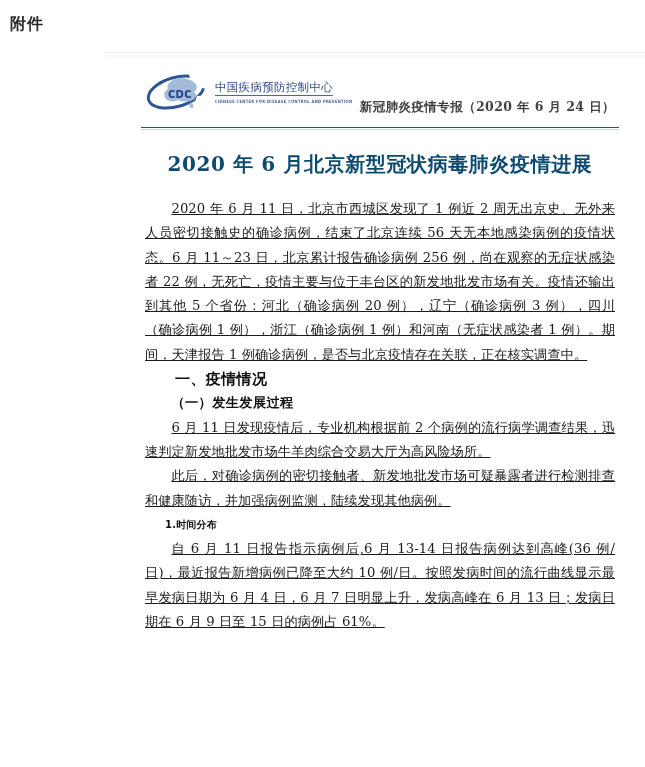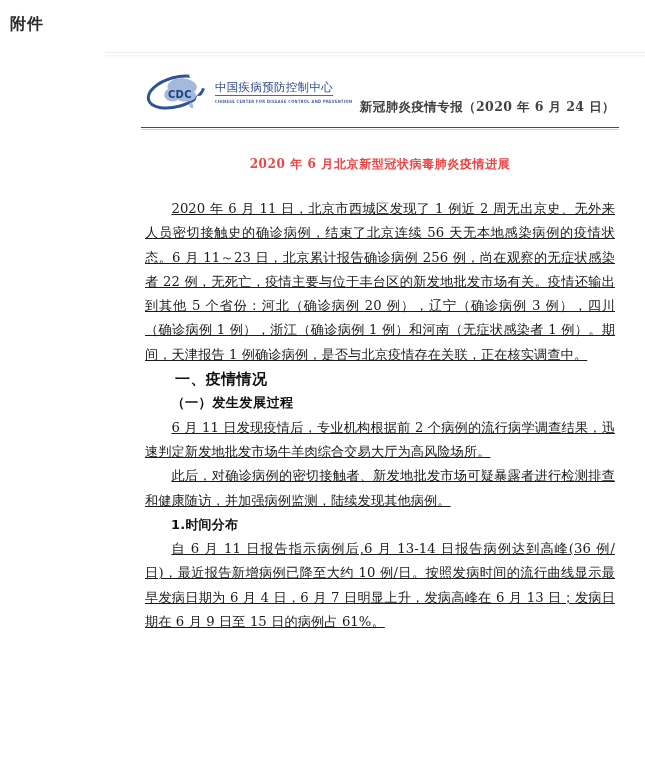--- a/index.html
+++ b/index.html
@@ -135,23 +135,23 @@
   #doc-body {
     position: absolute;
     left: 40px;
     top: 100px;
     width: 470px;
   }
 
   #doc-title {
     text-align: center;
     font-family: "DejaVu Serif", "Liberation Serif", serif;
-    font-size: 12px;
-    font-weight: 700;
-    color: #ef4444;
+    font-size: 20px;
+    font-weight: 700;
+    color: #0c4a6e;
     letter-spacing: 0.6px;
     margin: 0 0 22px 0;
     line-height: 22px;
   }
 
   .para {
     font-family: "DejaVu Serif", "Liberation Serif", serif;
     font-size: 13.2px;
     line-height: 24.3px;
     color: #1b1b1b;
@@ -178,21 +178,21 @@
     font-size: 13.2px;
     font-weight: 700;
     line-height: 24.3px;
     color: #101010;
     margin: 0;
     text-indent: 2em;
     letter-spacing: 0.4px;
   }
   .heading-3 {
     font-family: "DejaVu Sans", "Liberation Sans", sans-serif;
-    font-size: 13px;
+    font-size: 10px;
     font-weight: 700;
     line-height: 24.3px;
     color: #101010;
     margin: 0;
     text-indent: 2em;
     letter-spacing: 0.2px;
   }
 </style>
 </head>
 <body>

